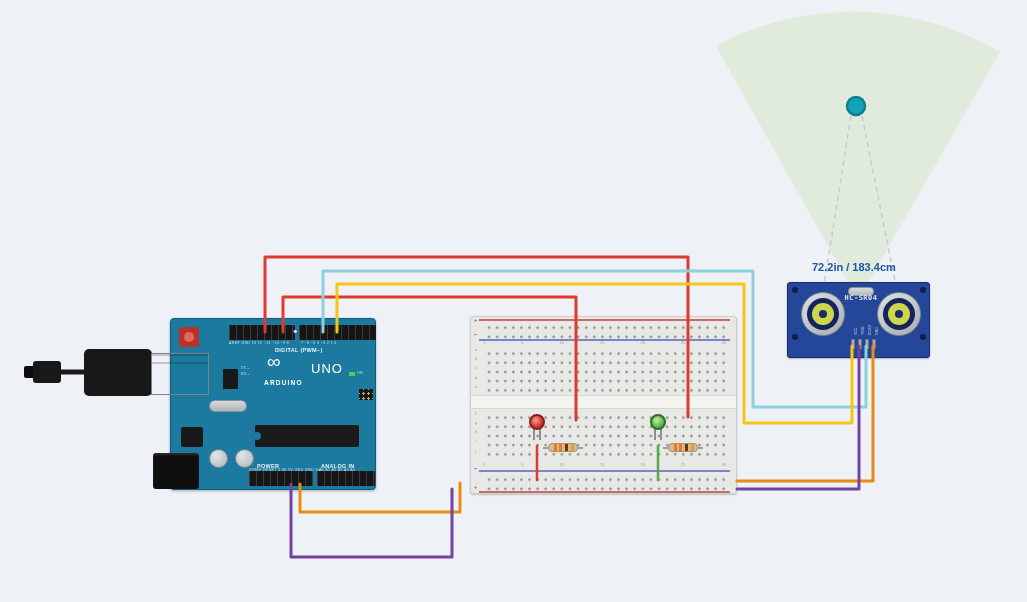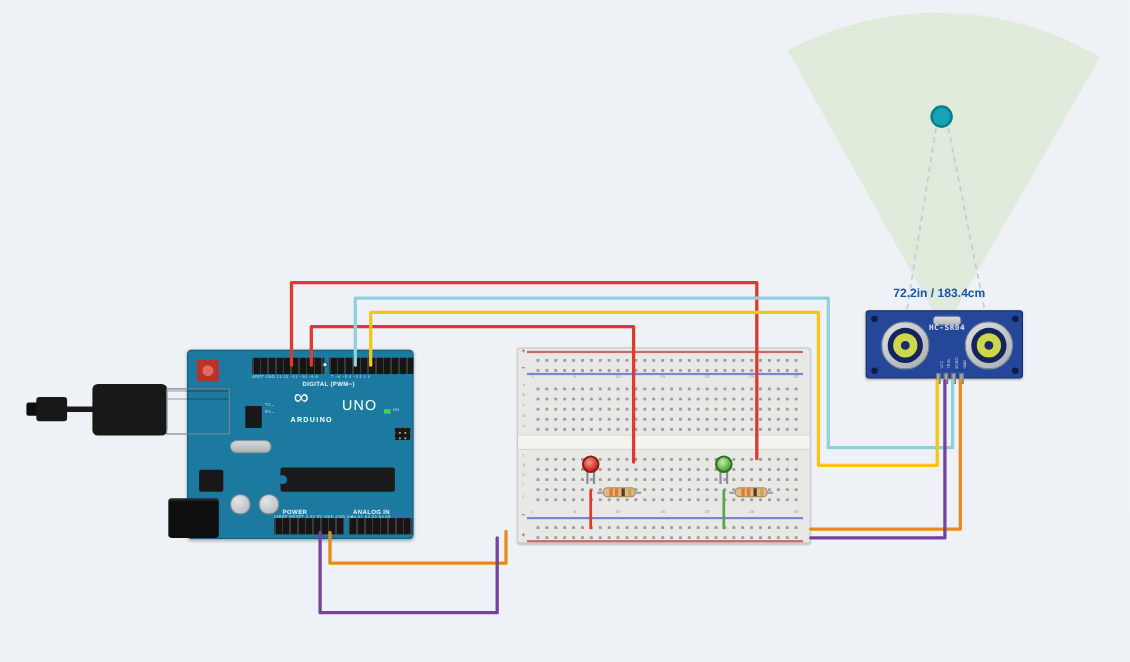--- a/index.html
+++ b/index.html
@@ -5,21 +5,21 @@
   html,body{margin:0;padding:0;}
   .stage{position:relative;width:1027px;height:602px;background:#eef1f5;overflow:hidden;
          font-family:"Liberation Sans",sans-serif;}
   .abs{position:absolute;}
   svg.layer{position:absolute;left:0;top:0;pointer-events:none;}
 
   
   .dist-label{left:812px;top:261px;font-weight:bold;font-size:11px;color:#1857a6;}
 
   
-  .sensor{left:787px;top:282px;width:143px;height:62px;background:#24479a;
+  .sensor{left:787px;top:282px;width:143px;height:76px;background:#24479a;
           border:1px solid #152d6b;border-radius:3px;box-sizing:border-box;
           box-shadow:0 1px 2px rgba(0,0,0,.25);}
   .sensor-hole{width:6px;height:6px;border-radius:50%;background:#101c4a;}
   .trans{width:44px;height:44px;border-radius:50%;box-sizing:border-box;
          background:linear-gradient(145deg,#dde1e4,#a7adb2);border:1px solid #7f868c;}
   .trans-inner{left:5px;top:5px;width:32px;height:32px;border-radius:50%;background:#15255c;}
   .trans-mesh{left:10px;top:10px;width:22px;height:22px;border-radius:50%;background:#cdd74e;}
   .trans-dot{left:17px;top:17px;width:8px;height:8px;border-radius:50%;background:#1b2c66;}
   .crystal{left:60px;top:4px;width:26px;height:9px;border-radius:4px;
            background:linear-gradient(180deg,#d6dadd,#b7bcc0);border:1px solid #8b9196;box-sizing:border-box;}

